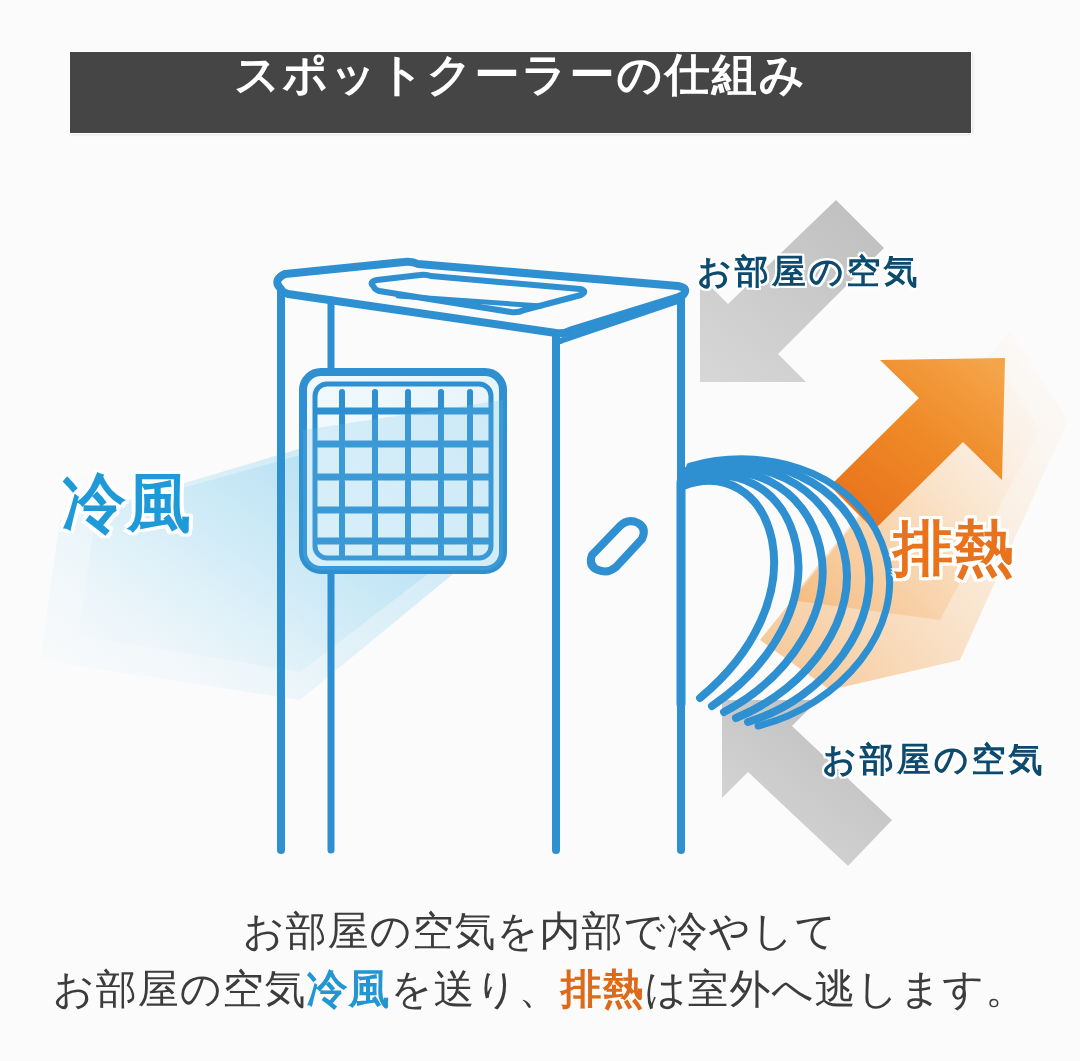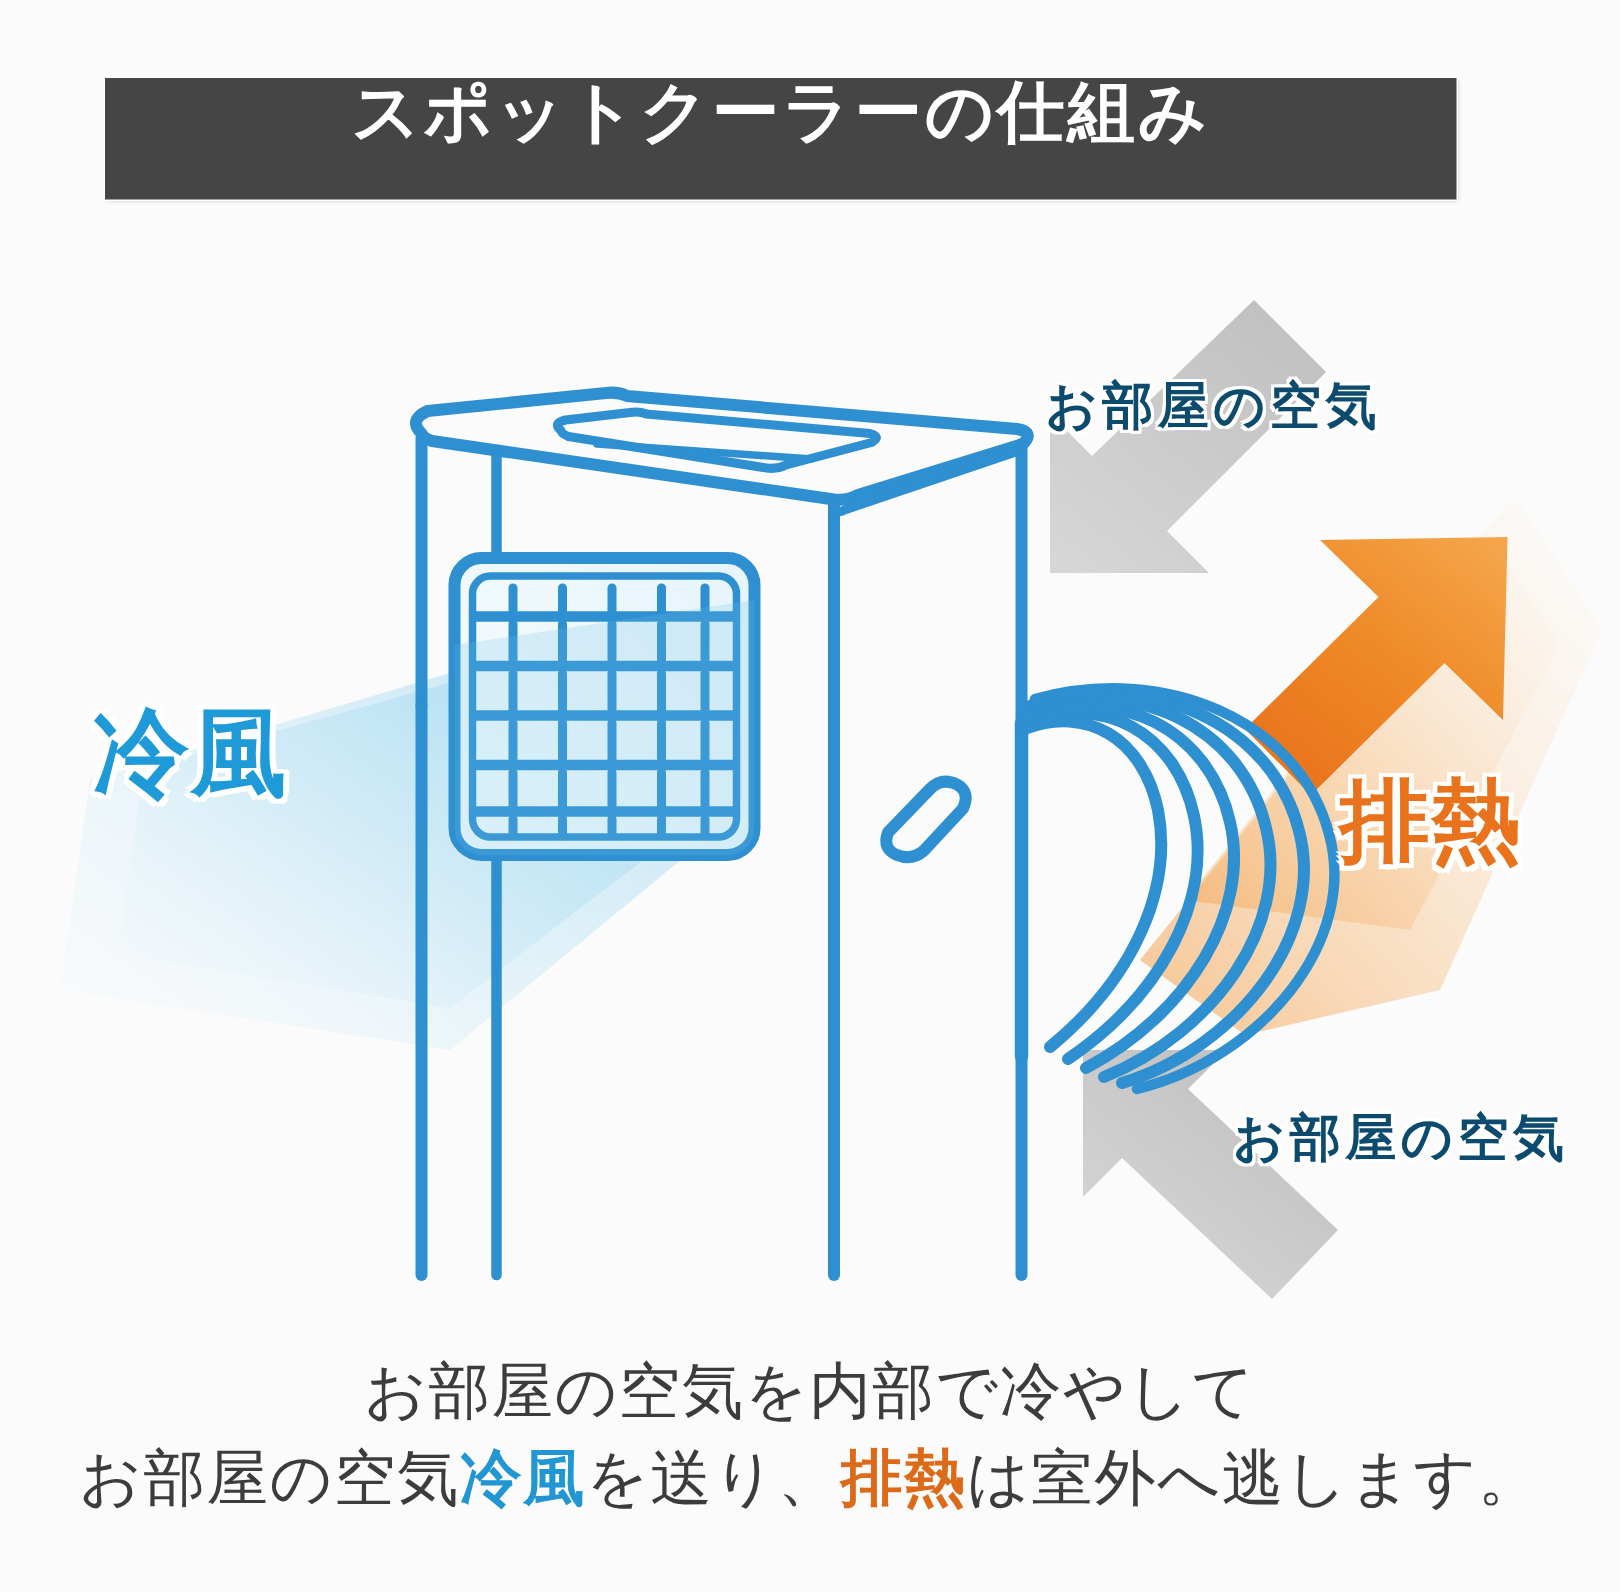--- a/index.html
+++ b/index.html
@@ -52,21 +52,21 @@
     position: absolute;
     left: 0;
     top: 902px;
     width: 1080px;
     text-align: center;
     color: #3c3c3c;
     font-size: 41px;
     line-height: 1.42;
     letter-spacing: 1px;
     white-space: nowrap;
-    font-family: Liberation Mono, monospace;
+    font-family: Liberation Serif, serif;
   }
   .caption .cap-line { display: block; }
   .cap-cool { color: #2196d3; font-weight: bold; }
   .cap-heat { color: #dd6a18; font-weight: bold; }
 
   .lbl {
     position: absolute;
     white-space: nowrap;
     line-height: 1;
   }

